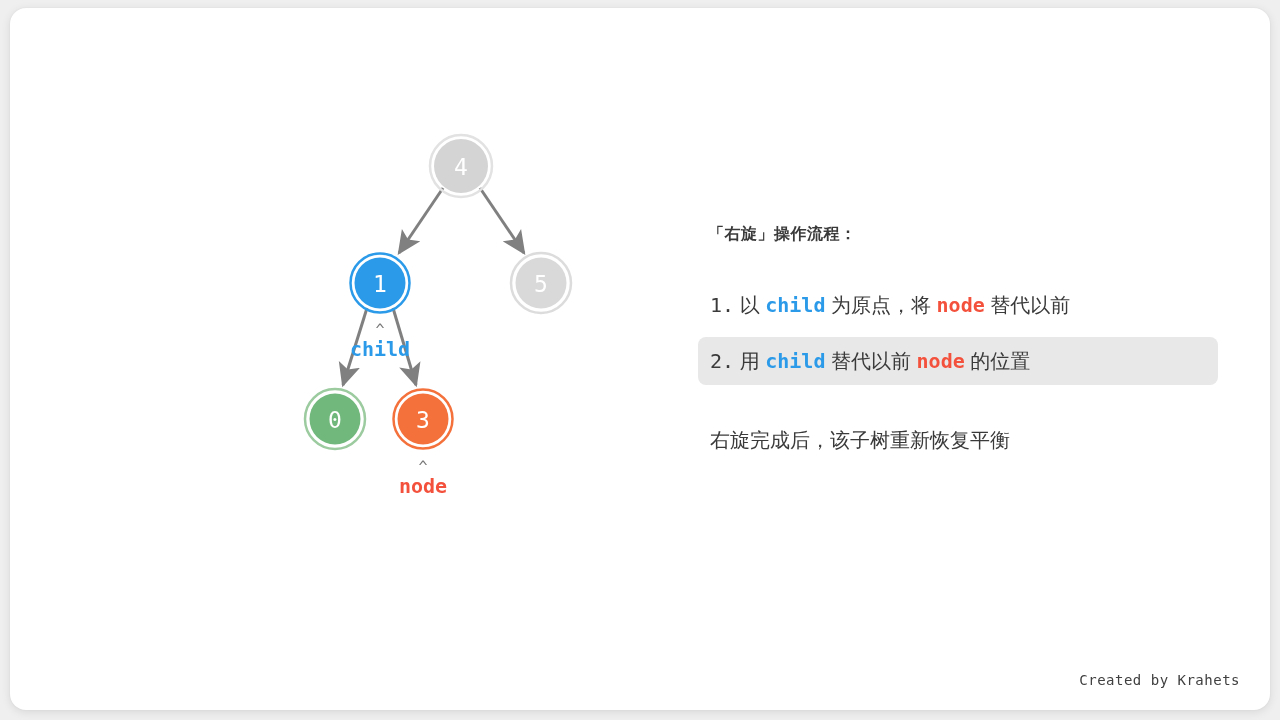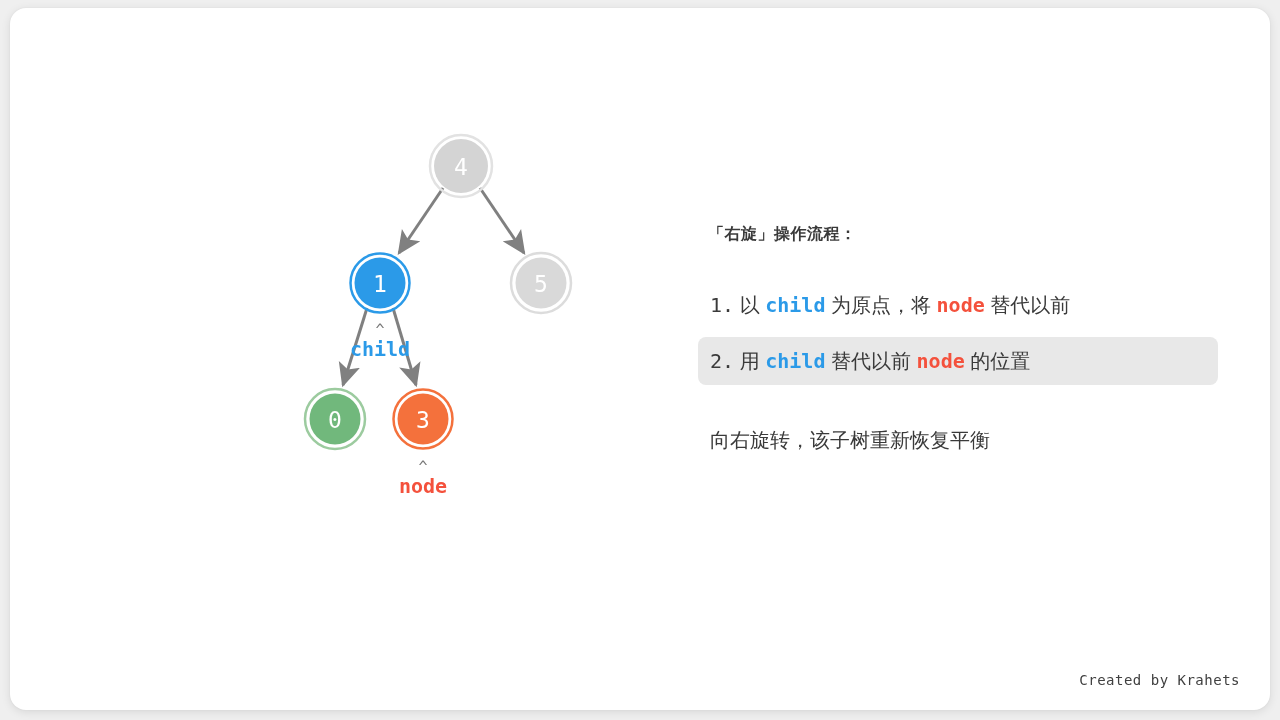--- a/index.html
+++ b/index.html
@@ -198,17 +198,17 @@
 
     <div class="step highlight">
       <span class="step-num">2.</span>
       <span class="zh">用</span>
       <code class="kw" style="color:#2b9ae8">child</code>
       <span class="zh">替代以前</span>
       <code class="kw" style="color:#f4513c">node</code>
       <span class="zh">的位置</span>
     </div>
 
-    <div class="note">向右旋转，该子树重新恢复平衡</div>
+    <div class="note">右旋完成后，该子树重新恢复平衡</div>
   </div>
 
   <div class="credit">Created by Krahets</div>
 </div>
 
 </body></html>

